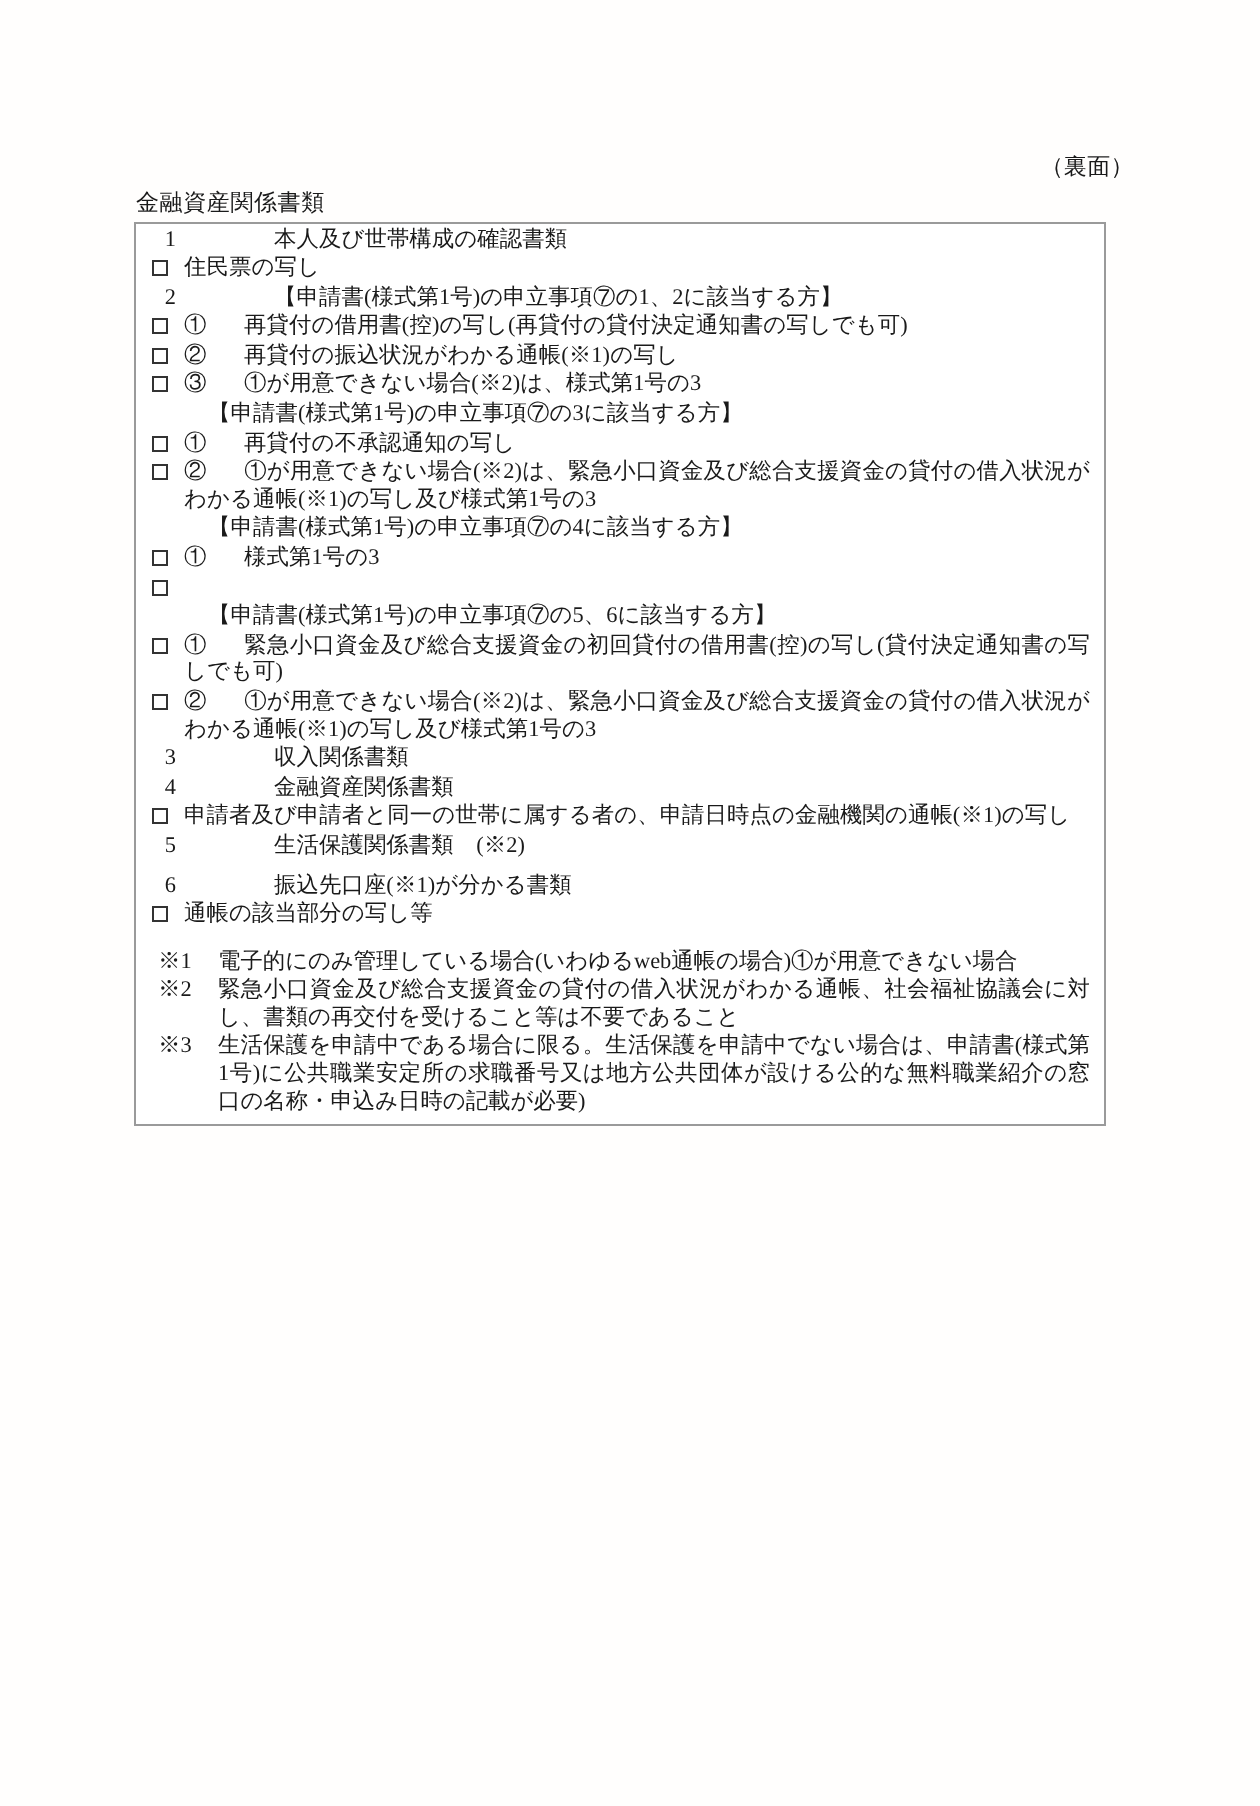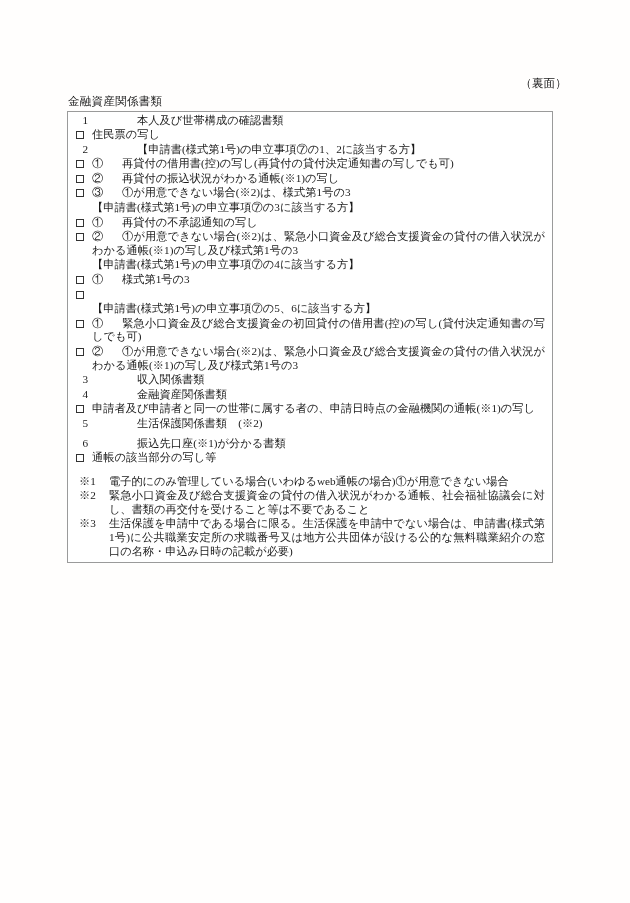--- a/index.html
+++ b/index.html
@@ -120,20 +120,21 @@
   }
 
   
   .row.group .num-col {
     padding-right: 4px;
   }
 
   
   .row.bracket .body-col {
     padding-left: 0;
+    margin-left: 12px;
   }
   .row.bracket .cb-col {
     visibility: hidden;
   }
 
   .spacer {
     height: 9px;
   }
   .spacer-sm {
     height: 5px;

